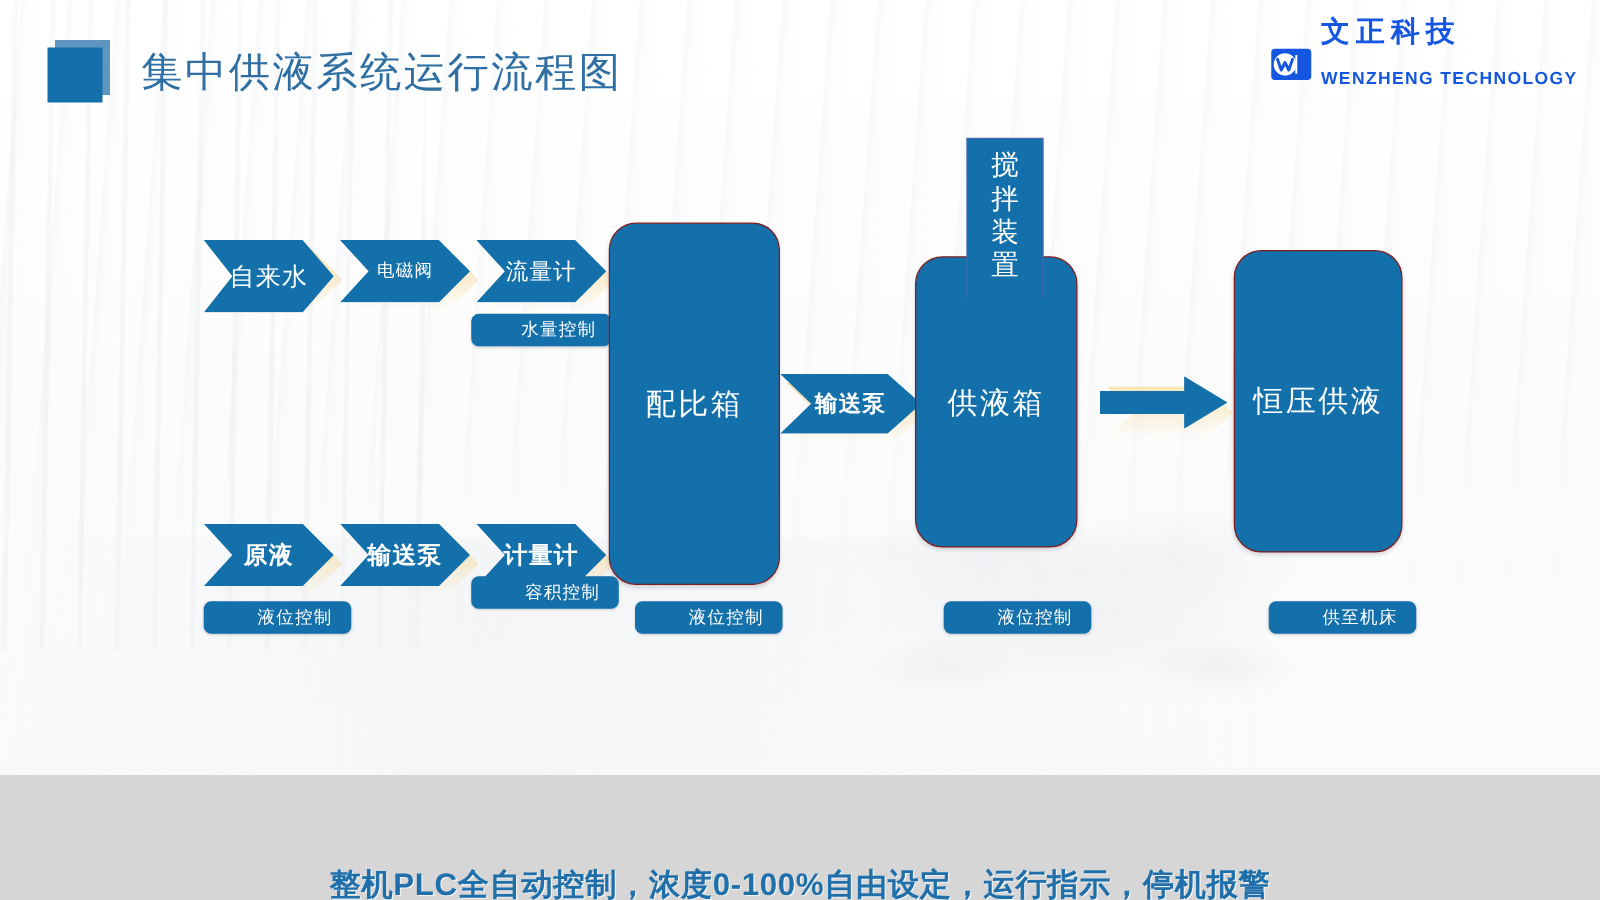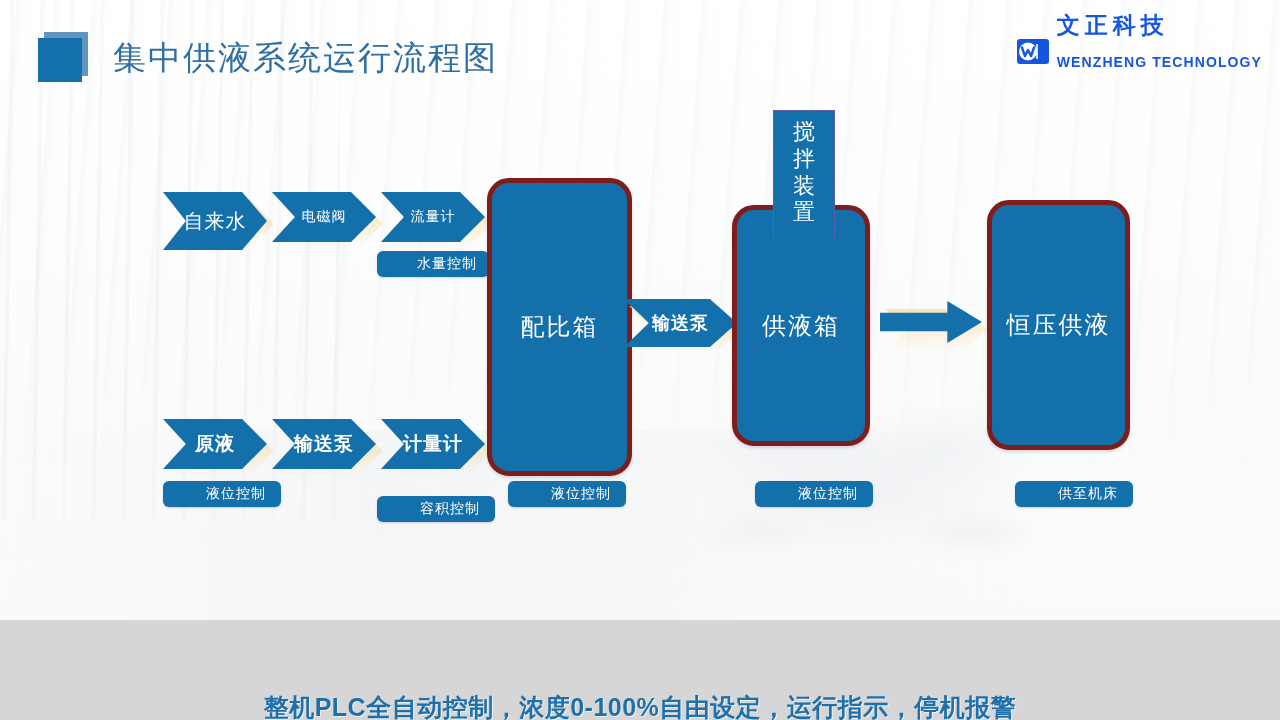--- a/index.html
+++ b/index.html
@@ -69,21 +69,21 @@
 
   
   .logo{position:absolute;right:18px;top:14px;display:flex;align-items:flex-end;gap:7px;}
   .logo-mark{width:34px;height:34px;position:relative;}
   .logo-txt{display:flex;flex-direction:column;line-height:1;}
   .logo-cn{font-size:23px;font-weight:bold;color:#1556e0;letter-spacing:5px;white-space:nowrap;}
   .logo-en{font-size:14px;font-weight:bold;color:#1556e0;letter-spacing:1.1px;margin-top:18px;white-space:nowrap;}
 
   
   .tank{
-    position:absolute;background:#1370ab;border:5px solid #7f1d1d;
+    position:absolute;background:#1370ab;border:1px solid #7f1d1d;
     border-radius:22px;display:flex;align-items:center;justify-content:center;
     color:#ffffff;font-size:24px;letter-spacing:2px;
     box-shadow:0 2px 3px rgba(120,120,140,.25);
   }
 
   
   .chev{
     position:absolute;background:#1370ab;
     display:flex;align-items:center;justify-content:center;
     color:#fff;letter-spacing:1px;
@@ -165,21 +165,21 @@
   <div class="chev" style="left:163px;top:192px;width:104px;height:58px;font-size:20px;">
     <span>自来水</span>
   </div>
 
   <div class="chev-shadow" style="left:279px;top:199px;width:104px;height:50px;"></div>
   <div class="chev" style="left:272px;top:192px;width:104px;height:50px;font-size:14px;">
     <span>电磁阀</span>
   </div>
 
   <div class="chev-shadow" style="left:388px;top:199px;width:104px;height:50px;"></div>
-  <div class="chev" style="left:381px;top:192px;width:104px;height:50px;font-size:14px;">
+  <div class="chev" style="left:381px;top:192px;width:104px;height:50px;font-size:18px;">
     <span>流量计</span>
   </div>
 
   <div class="pill" style="left:377px;top:251px;width:84px;">水量控制</div>
 
   <div class="chev-shadow" style="left:170px;top:426px;width:104px;height:50px;"></div>
   <div class="chev" style="left:163px;top:419px;width:104px;height:50px;font-size:19px;font-weight:bold;">
     <span>原液</span>
   </div>
 
@@ -187,21 +187,21 @@
   <div class="chev" style="left:272px;top:419px;width:104px;height:50px;font-size:19px;font-weight:bold;">
     <span>输送泵</span>
   </div>
 
   <div class="chev-shadow" style="left:388px;top:426px;width:104px;height:50px;"></div>
   <div class="chev" style="left:381px;top:419px;width:104px;height:50px;font-size:19px;font-weight:bold;">
     <span>计量计</span>
   </div>
 
   <div class="pill" style="left:163px;top:481px;width:90px;">液位控制</div>
-  <div class="pill" style="left:377px;top:496px;width:90px;">容积控制</div>
+  <div class="pill" style="left:377px;top:461px;width:90px;">容积控制</div>
 
   <div class="tank" style="left:487px;top:178px;width:135px;height:288px;">
     <span>配比箱</span>
   </div>
   <div class="pill" style="left:508px;top:481px;width:90px;">液位控制</div>
 
   <div class="chev-shadow" style="left:629px;top:306px;width:113px;height:48px;"></div>
   <div class="chev" style="left:624px;top:299px;width:113px;height:48px;font-size:18px;font-weight:bold;">
     <span>输送泵</span>
   </div>

